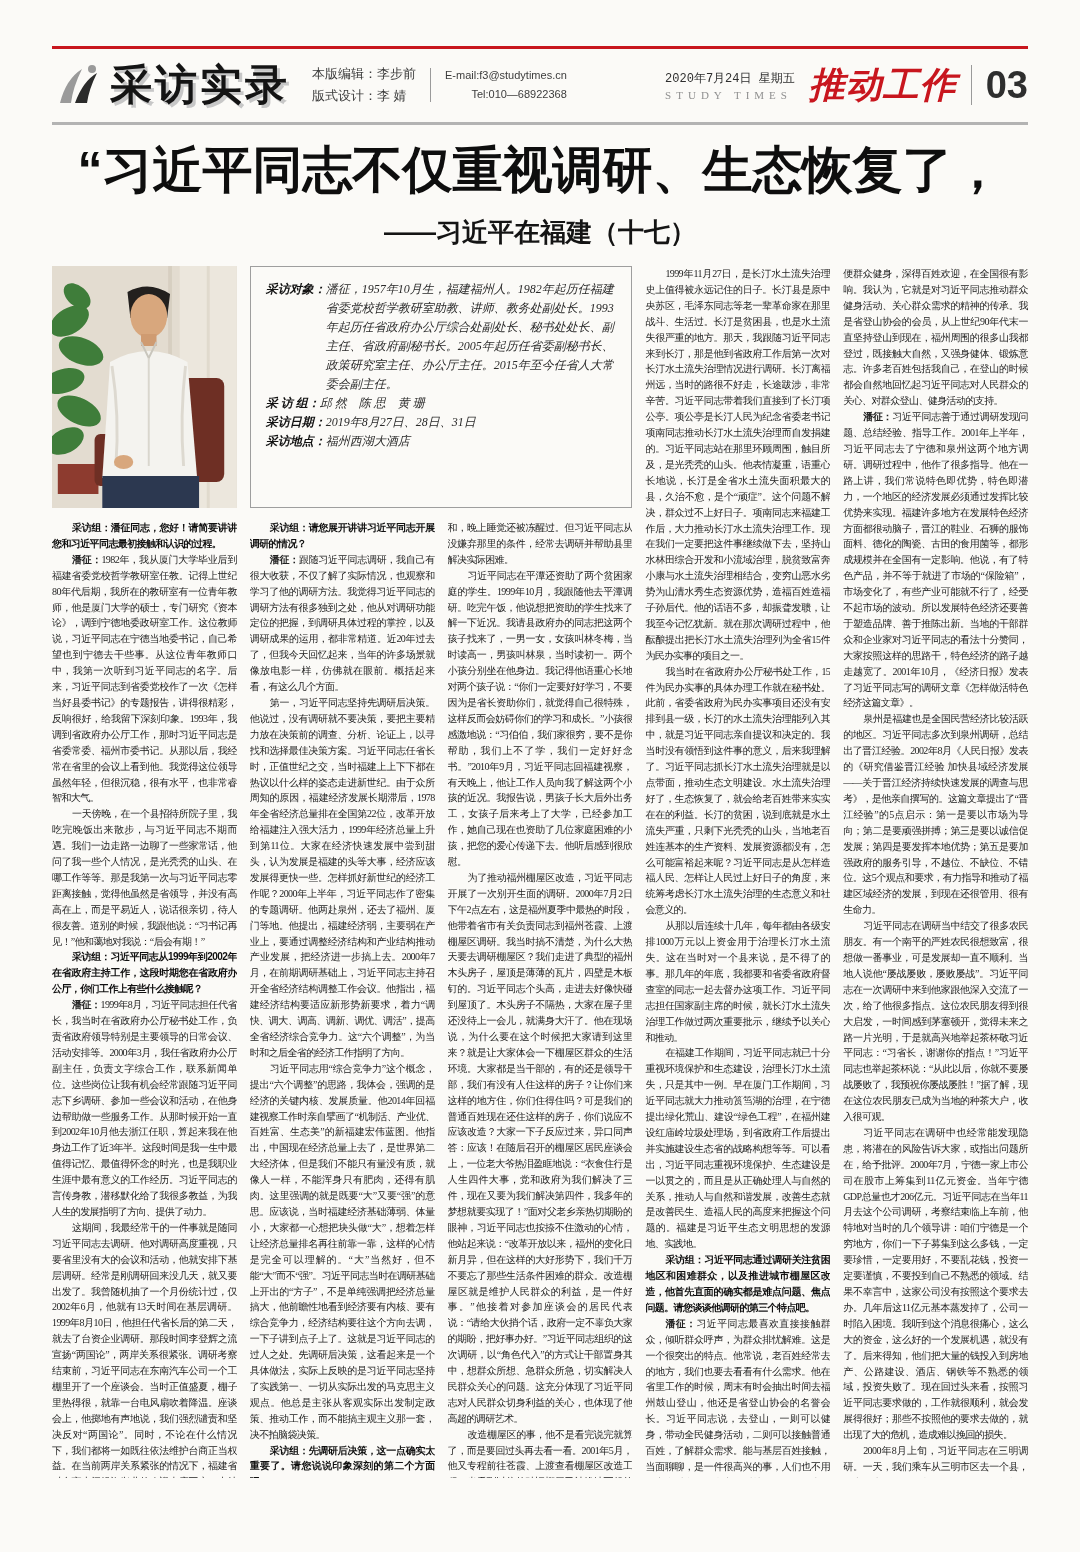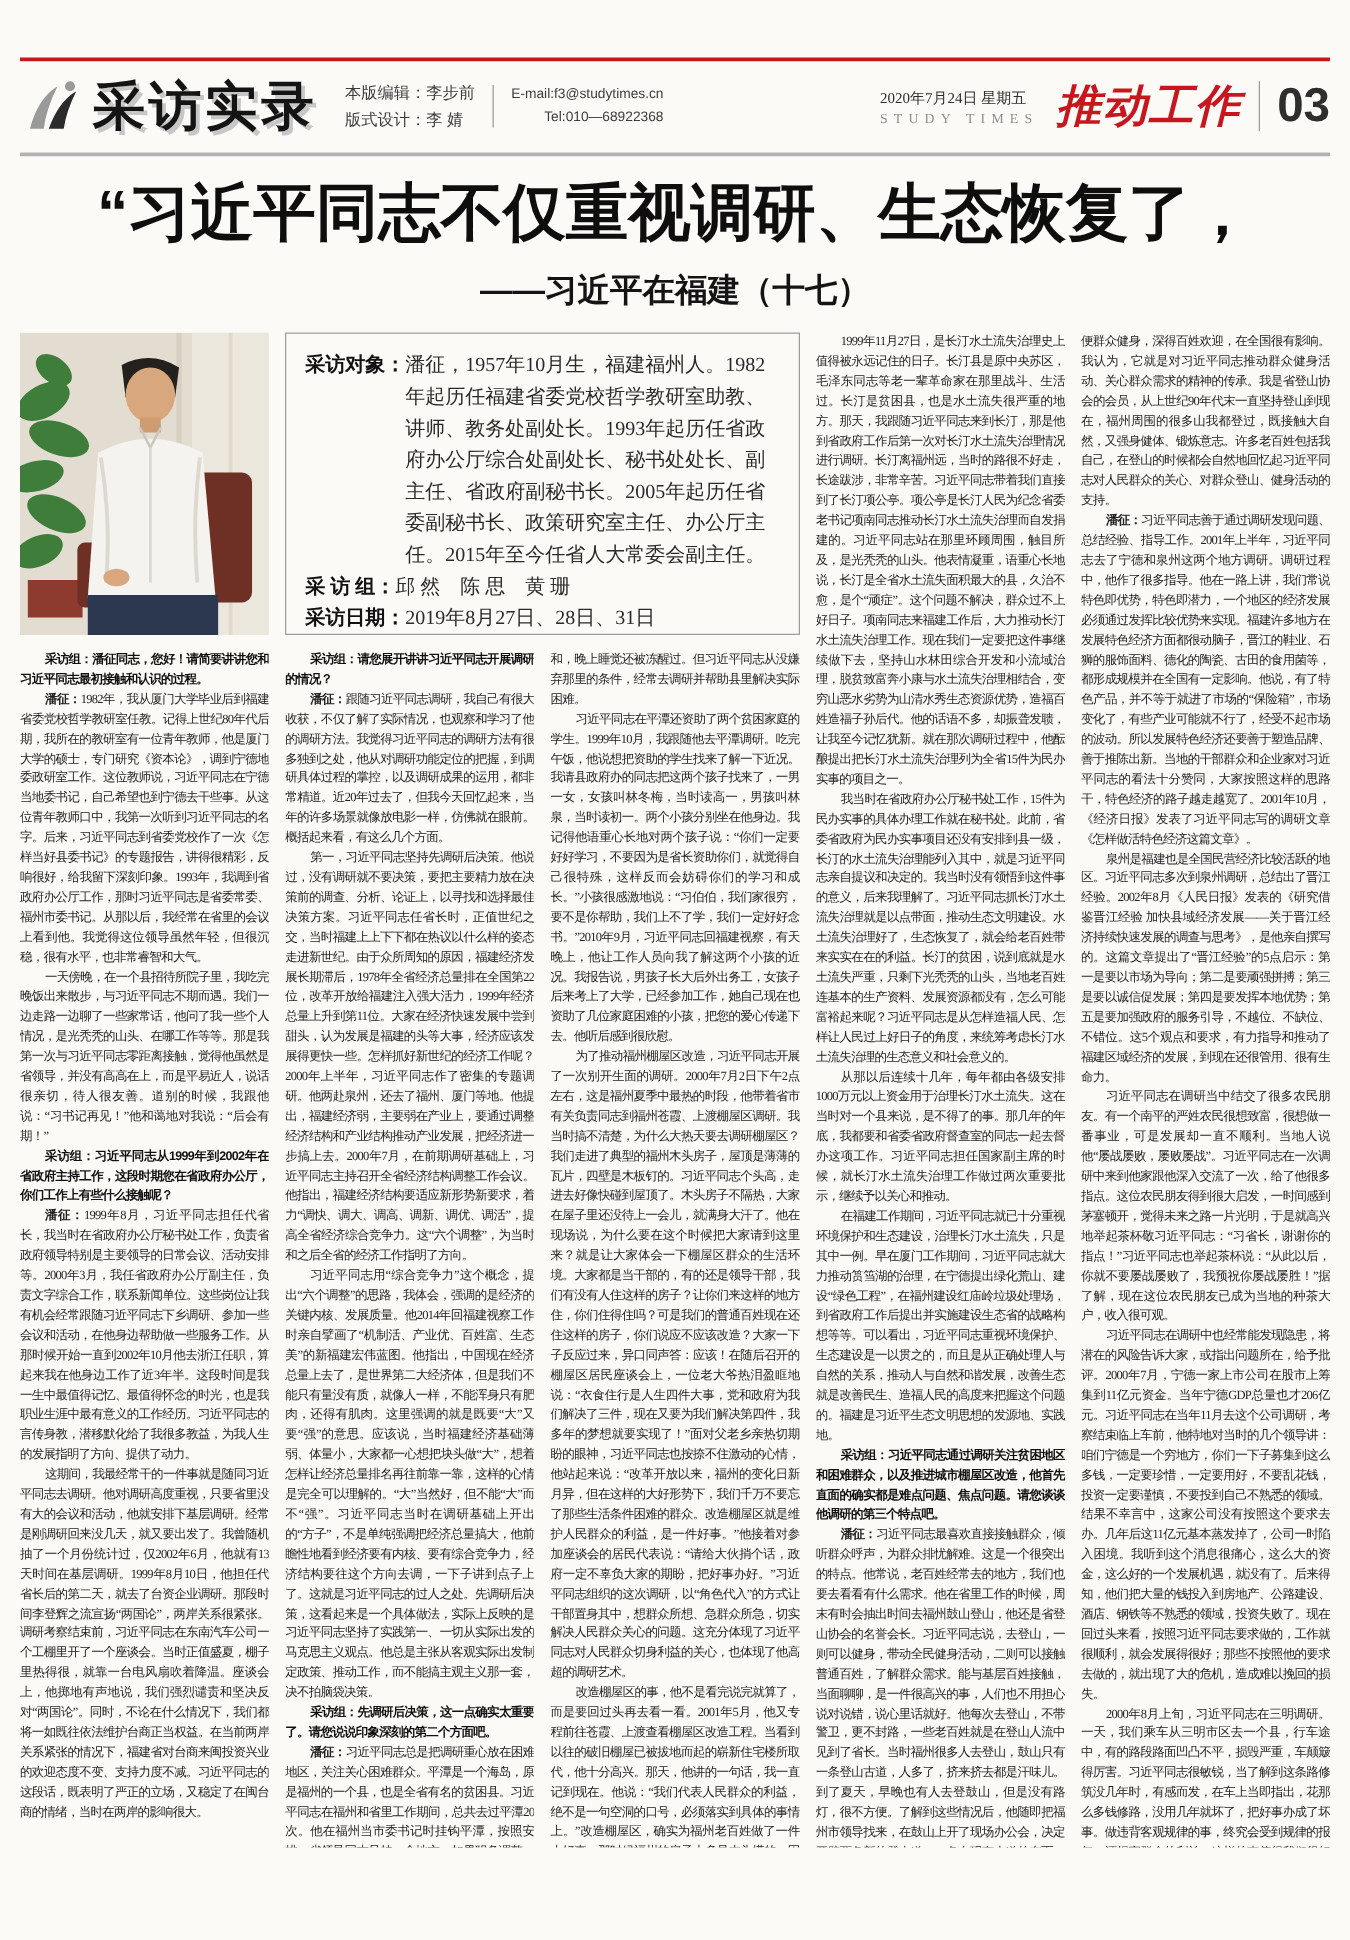--- a/index.html
+++ b/index.html
@@ -1,38 +1,38 @@
 <!DOCTYPE html>
 <html><head>
 <meta charset="utf-8">
 <style>
   html,body{margin:0;padding:0;}
   body{
     width:1080px;height:1552px;overflow:hidden;
     background:#fbfaf7;color:#1f1f1f;
     font-family:"Liberation Serif","DejaVu Serif",serif;
   }
-  .page{padding:0 16px;margin-top:46px;}
+  .page{padding:0 52px;margin-top:46px;}
   .top-rule{height:3px;background:#c8161e;margin-top:28px;}
   
   .masthead{display:flex;align-items:center;height:64px;margin-top:4px;}
   .logo-mark{width:50px;height:48px;flex:0 0 auto;margin-right:8px;}
   .section-title{
     margin:0;font-family:"Liberation Sans","DejaVu Sans",sans-serif;
     font-weight:900;font-size:42px;letter-spacing:3px;color:#141414;
     text-shadow:3px 3px 0 #c7c7c7;white-space:nowrap;
   }
   .staff{margin-left:22px;font-size:13px;line-height:1.7;color:#3c3c3c;
     font-family:"Liberation Sans","DejaVu Sans",sans-serif;white-space:nowrap;}
   .vdiv{width:1px;height:34px;background:#9a9a9a;margin:0 14px;}
   .contact{font-size:11px;line-height:1.7;color:#3c3c3c;
     font-family:"Liberation Sans","DejaVu Sans",sans-serif;white-space:nowrap;text-align:right;}
   .mast-right{margin-left:auto;display:flex;align-items:center;}
   .dateblock{text-align:left;margin-right:14px;}
-  .dateblock .d{font-size:12px;color:#2e2e2e;font-family:Liberation Serif, serif;}
+  .dateblock .d{font-size:12px;color:#2e2e2e;font-family:Liberation Mono, monospace;text-align:right;}
   .dateblock .en{font-size:11px;letter-spacing:5px;color:#8f8f8f;
     font-family:"Liberation Serif",serif;margin-top:2px;}
   .brand{font-size:36px;font-weight:bold;font-style:italic;color:#c8161e;
     font-family:"Liberation Serif","DejaVu Serif",serif;letter-spacing:1px;white-space:nowrap;}
   .pagedivider{width:1px;height:40px;background:#9a9a9a;margin:0 14px;}
   .pageno{font-size:38px;color:#2e2e2e;font-family:"Liberation Sans",sans-serif;font-weight:bold;}
   .mast-rule{height:3px;background:#b3b3b3;margin-top:5px;}
   
   .headline-block{text-align:center;margin-top:12px;}
   .headline{
@@ -46,22 +46,22 @@
   }
   
   .content{
     display:grid;grid-template-columns:repeat(5,1fr);
     grid-template-rows:242px 958px;column-gap:13px;row-gap:12px;
   }
   .photo{grid-column:1;grid-row:1;margin:0;overflow:hidden;}
   .photo svg{display:block;width:100%;height:100%;}
   .infobox{
     grid-column:2/4;grid-row:1;border:1px solid #9e9e9e;
-    padding:13px 15px;font-size:16px;line-height:1.58;color:#2a2a2a;
-    overflow:hidden;background:#fbfaf7;
+    padding:13px 15px;font-size:12px;line-height:1.58;color:#2a2a2a;
+    overflow:hidden;background:#fbfaf7;font-style:italic;
   }
   .info-row{margin:0;padding-left:5em;text-indent:-5em;}
   .info-row b{font-weight:bold;color:#111;}
   .text-col{
     grid-row:2;height:958px;overflow:hidden;
     font-size:10px;line-height:15.9px;letter-spacing:-0.6px;
     text-align:justify;color:#222;
   }
   .text-col.tall{grid-row:1/3;height:1212px;}
   .c1{grid-column:1;} .c2{grid-column:2;} .c3{grid-column:3;}

